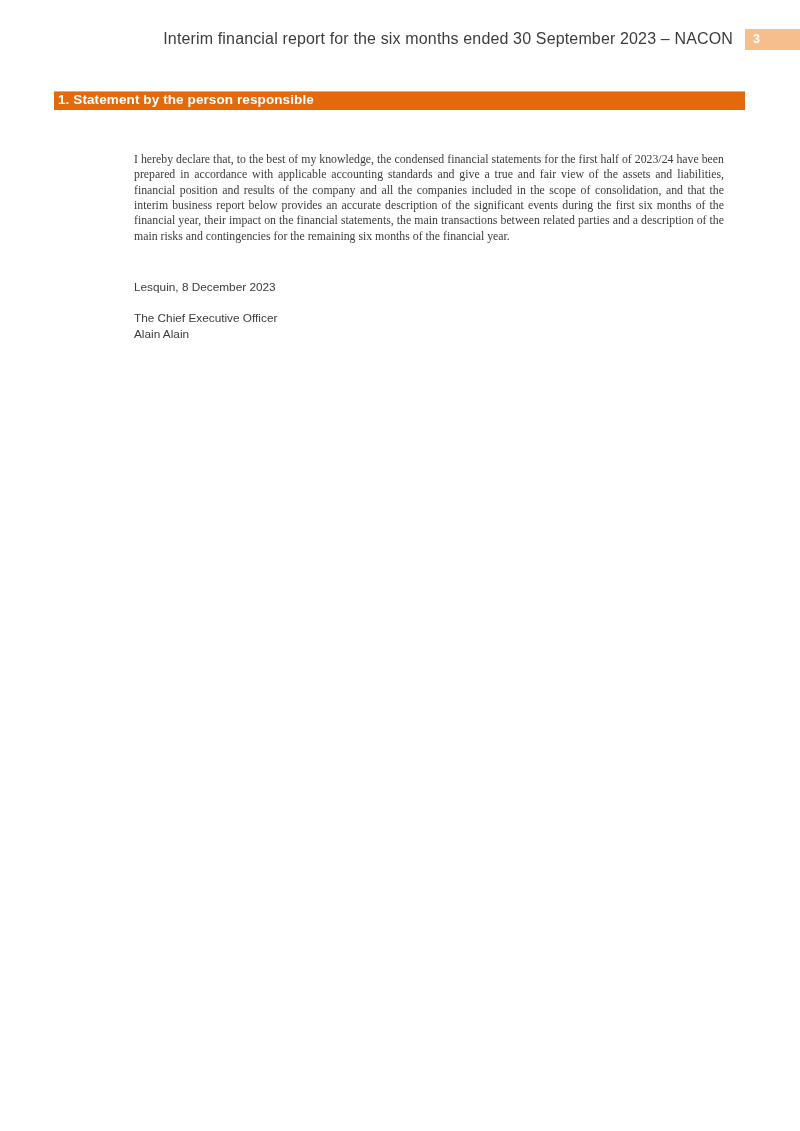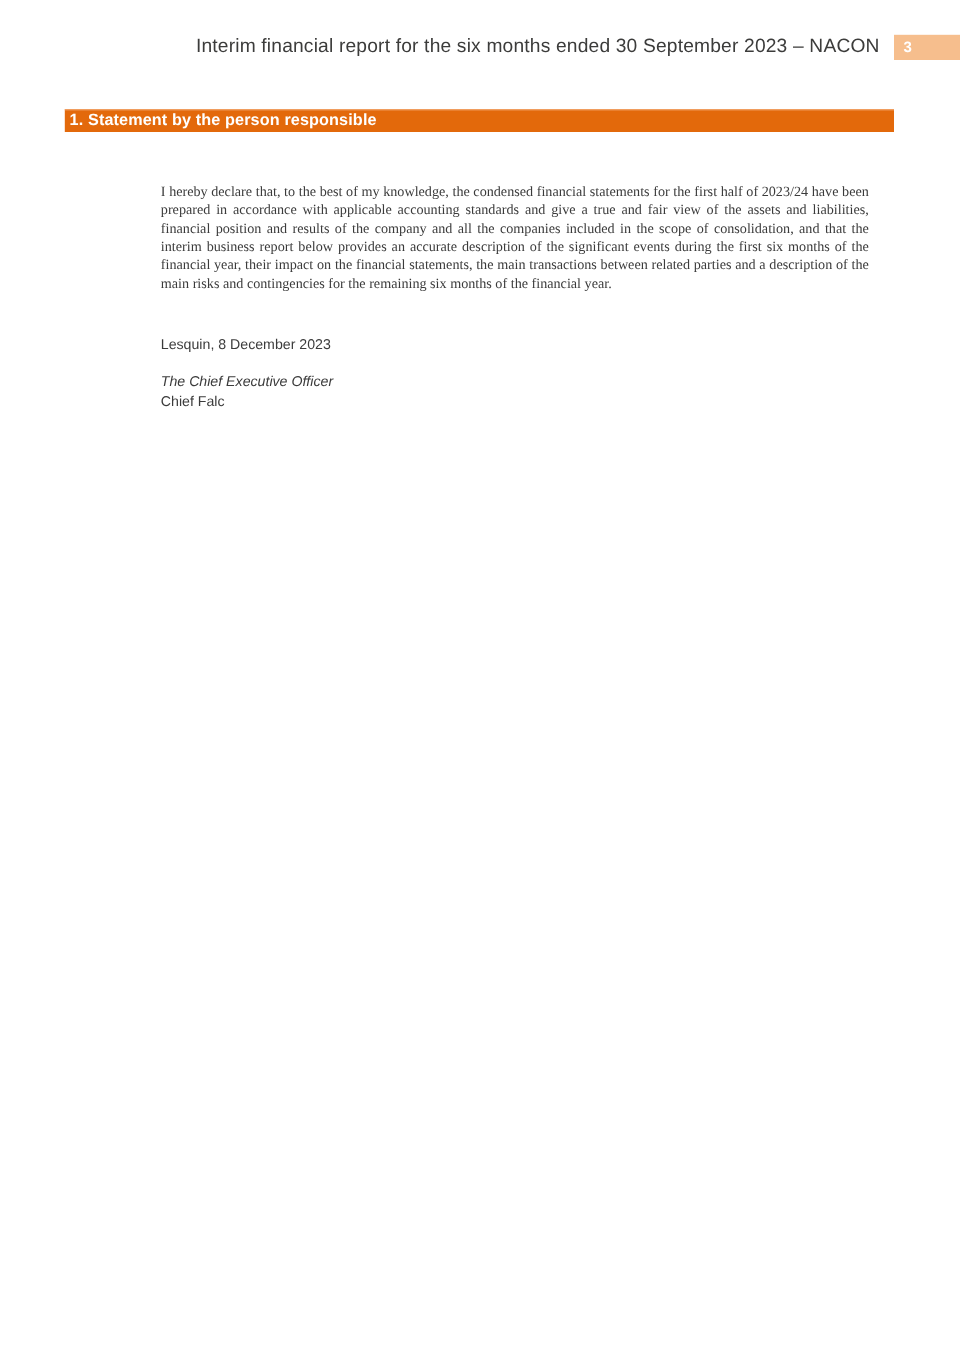--- a/index.html
+++ b/index.html
@@ -85,21 +85,21 @@
   .line {
     position: absolute;
     left: 134px;
     font-size: 11.8px;
     line-height: 15.4px;
     color: #3b3b3b;
     white-space: nowrap;
     text-align: right;
   }
   .place-date   { top: 280px; }
-  .sig-title    { top: 311px; font-style: italic; }
+  .sig-title    { top: 311px; }
   .sig-name     { top: 327px; }
 </style>
 </head>
 <body>
 
 <div class="page-header">
   <span class="header-title">Interim financial report for the six months ended 30 September 2023 – NACON</span>
   <div class="page-num-box">
     <span class="num">3</span>
   </div>
@@ -108,13 +108,13 @@
 <div class="section-bar">
   <span class="heading">1. Statement by the person responsible</span>
 </div>
 
 <p class="declaration">I hereby declare that, to the best of my knowledge, the condensed financial statements for the first half of 2023/24 have been prepared in accordance with applicable accounting standards and give a true and fair view of the assets and liabilities, financial position and results of the company and all the companies included in the scope of consolidation, and that the interim business report below provides an accurate description of the significant events during the first six months of the financial year, their impact on the financial statements, the main transactions between related parties and a description of the main risks and contingencies for the remaining six months of the financial year.</p>
 
 <div class="line place-date">Lesquin, 8 December 2023</div>
 
 <div class="line sig-title">The Chief Executive Officer</div>
 
-<div class="line sig-name">Chief Falc</div>
+<div class="line sig-name">Alain Alain</div>
 
 </body></html>

